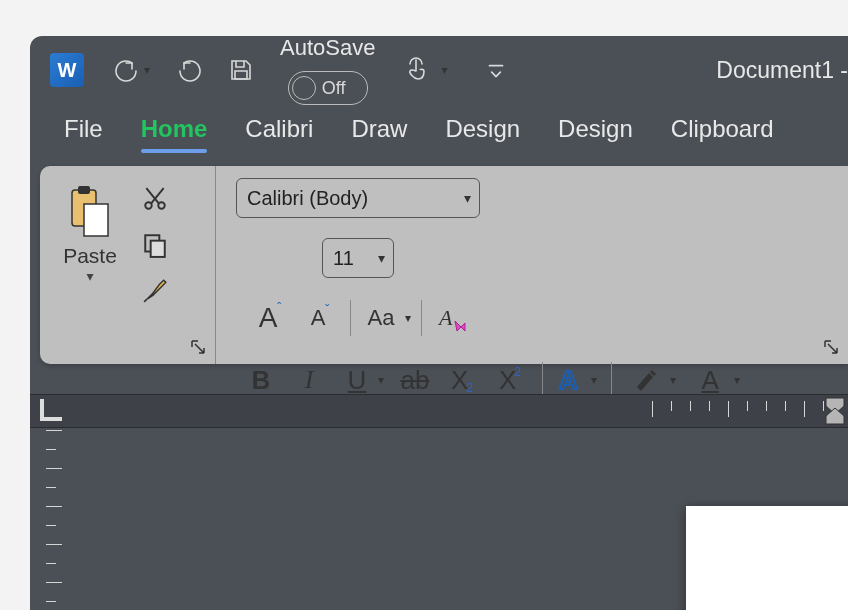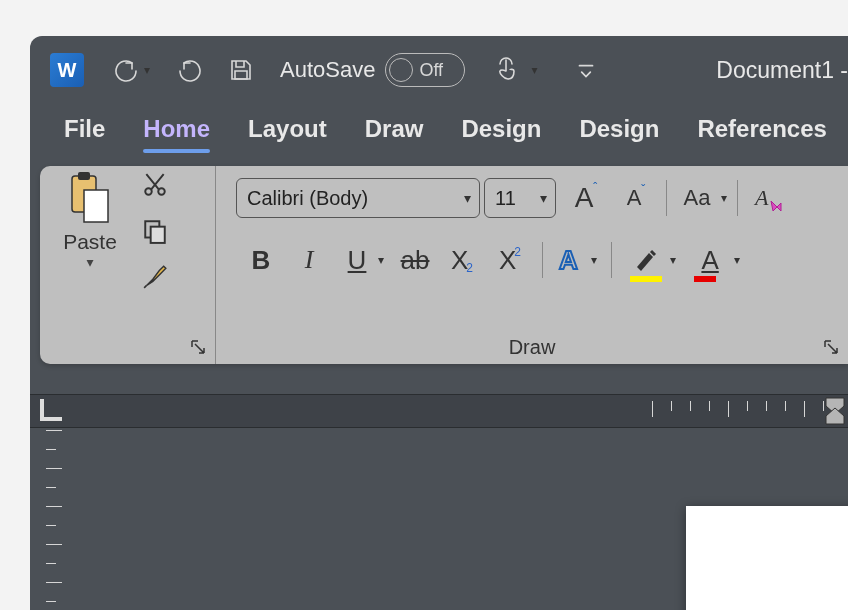--- a/index.html
+++ b/index.html
@@ -50,20 +50,21 @@
       padding: 0 8px;
       color: #d8d8d8;
       cursor: pointer;
     }
     .tb-btn svg { width: 26px; height: 26px; stroke: currentColor; fill: none; stroke-width: 1.6; }
     .autosave {
       display: flex;
       align-items: center;
       gap: 10px;
       margin-left: 8px;
+      flex-direction: column;
     }
     .autosave-label { font-size: 22px; color: #e8e8e8; }
     .toggle {
       width: 80px;
       height: 34px;
       border: 1.5px solid #bbb;
       border-radius: 17px;
       display: flex;
       align-items: center;
       padding: 0 10px 0 3px;
@@ -84,22 +85,22 @@
     }
     .tabs {
       height: 56px;
       display: flex;
       align-items: center;
       gap: 38px;
       padding-left: 34px;
       color: #e8e8e8;
       font-size: 24px;
     }
-    .tab { cursor: pointer; position: relative; padding-bottom: 6px; font-weight: bold; }
-    .tab.active { font-weight: 600; color: #c4b5fd; }
+    .tab { cursor: pointer; position: relative; padding-bottom: 6px; }
+    .tab.active { font-weight: 600; color: #22c55e; }
     .tab.active::after {
       content: "";
       position: absolute;
       left: 0; right: 0; bottom: -4px;
       height: 4px;
       background: #6d9eeb;
       border-radius: 2px;
     }
     .ribbon {
       margin-left: 10px;
@@ -115,21 +116,21 @@
     .group {
       position: relative;
       display: flex;
       flex-direction: column;
       height: 100%;
     }
     .group-body {
       flex: 1;
       display: flex;
       align-items: flex-start;
-      padding: 0 10px 0 10px;
+      padding: 14px 10px 0 10px;
     }
     .group-label {
       height: 34px;
       display: flex;
       align-items: center;
       justify-content: center;
       font-size: 20px;
       color: #333;
       position: relative;
     }
@@ -160,21 +161,21 @@
     .caret-down { font-size: 14px; color: #444; }
     .mini-col {
       display: flex;
       flex-direction: column;
       gap: 8px;
       margin-left: 6px;
     }
     .mini-btn { width: 38px; height: 38px; display:flex; align-items:center; justify-content:center; cursor:pointer; }
     .mini-btn svg { width:26px; height:26px; }
     .font-group { flex: 1; }
-    .font-top { display:flex; align-items:center; gap:4px; padding-left:14px; padding-top:6px; }
+    .font-top { display:flex; align-items:center; gap:20px; padding-left:14px; padding-top:6px;flex-direction:column; }
     .combo {
       height: 40px;
       background: rgba(255,255,255,0.0);
       border: 1.5px solid #555;
       border-radius: 6px;
       display: flex;
       align-items: center;
       padding: 0 8px 0 10px;
       font-size: 20px;
       color: #222;
@@ -300,25 +301,25 @@
           <path d="M8 14 L12 18 L16 14" stroke-linecap="round"></path>
         </svg>
     </div>
 
     <div class="doc-title">Document1  -</div>
   </div>
 
   <div class="tabs">
     <div class="tab">File</div>
     <div class="tab active">Home</div>
-    <div class="tab">Layout</div>
+    <div class="tab">Calibri</div>
     <div class="tab">Draw</div>
     <div class="tab">Design</div>
     <div class="tab">Design</div>
-    <div class="tab">References</div>
+    <div class="tab">Clipboard</div>
   </div>
 
   <div class="ribbon">
 
     <div class="group" style="width:175px;">
       <div class="group-body">
         <div class="paste-large">
           <svg width="48" height="60" viewBox="0 0 48 60">
             <rect x="6" y="6" width="24" height="36" rx="3" fill="#e8c070" stroke="#333" stroke-width="1.5"></rect>
             <rect x="12" y="2" width="12" height="8" rx="2" fill="#333"></rect>

